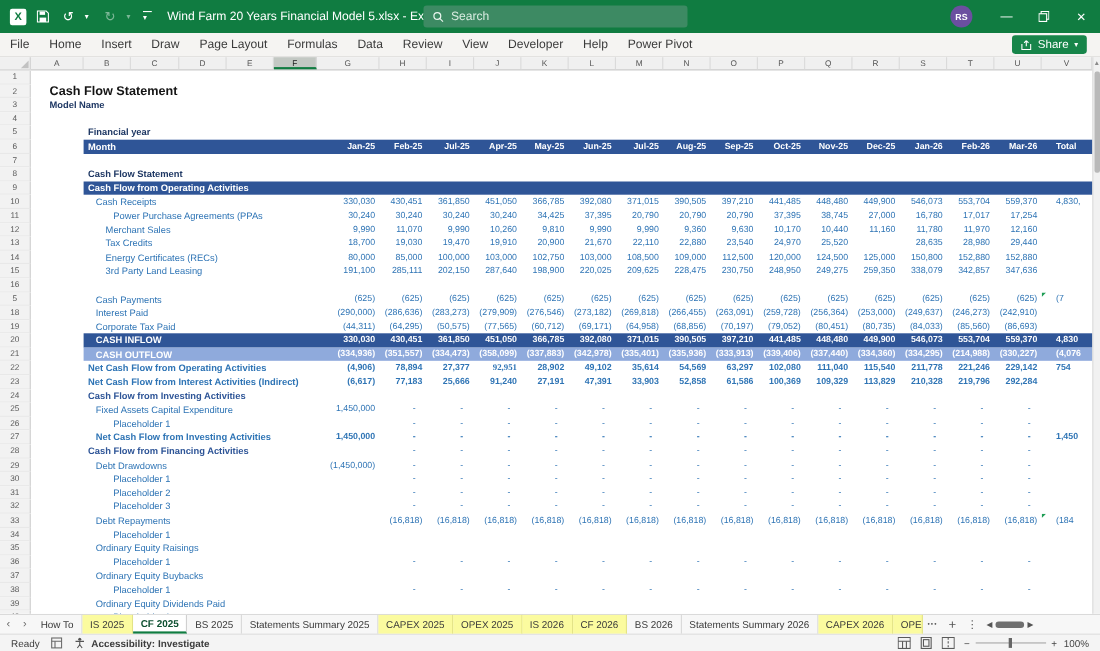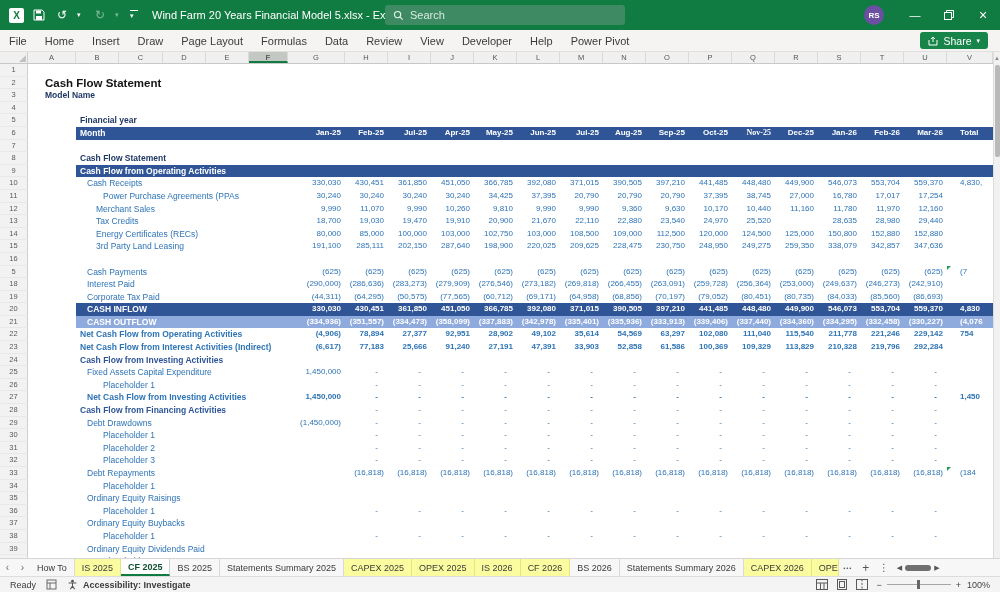--- a/index.html
+++ b/index.html
@@ -309,21 +309,21 @@
           <div class="c" style="width: 57px;">Jan-25</div>
           <div class="c" style="width: 43px;">Feb-25</div>
           <div class="c" style="width: 43px;">Jul-25</div>
           <div class="c" style="width: 43px;">Apr-25</div>
           <div class="c" style="width: 43px;">May-25</div>
           <div class="c" style="width: 43px;">Jun-25</div>
           <div class="c" style="width: 43px;">Jul-25</div>
           <div class="c" style="width: 43px;">Aug-25</div>
           <div class="c" style="width: 43px;">Sep-25</div>
           <div class="c" style="width: 43px;">Oct-25</div>
-          <div class="c" style="width: 43px; font-family: Liberation Serif, serif;">Nov-25</div>
+          <div class="c" style="width: 43px;">Nov-25</div>
           <div class="c" style="width: 43px;">Dec-25</div>
           <div class="c" style="width: 43px;">Jan-26</div>
           <div class="c" style="width: 43px;">Feb-26</div>
           <div class="c" style="width: 43px;">Mar-26</div>
           <div class="tot">Total</div>
         </div>
       </div>
       <div class="r">
         <div class="gut">7</div>
         <div class="acell"></div>
@@ -657,34 +657,34 @@
           <div class="c" style="width: 43px;">(358,099)</div>
           <div class="c" style="width: 43px;">(337,883)</div>
           <div class="c" style="width: 43px;">(342,978)</div>
           <div class="c" style="width: 43px;">(335,401)</div>
           <div class="c" style="width: 43px;">(335,936)</div>
           <div class="c" style="width: 43px;">(333,913)</div>
           <div class="c" style="width: 43px;">(339,406)</div>
           <div class="c" style="width: 43px;">(337,440)</div>
           <div class="c" style="width: 43px;">(334,360)</div>
           <div class="c" style="width: 43px;">(334,295)</div>
-          <div class="c" style="width: 43px;">(332,458)</div>
+          <div class="c" style="width: 43px;">(214,988)</div>
           <div class="c" style="width: 43px;">(330,227)</div>
           <div class="tot">(4,076</div>
         </div>
       </div>
       <div class="r s-bold">
         <div class="gut">22</div>
         <div class="acell"></div>
         <div class="band-region">
           <div class="lbl i0">Net Cash Flow from Operating Activities</div>
           <div class="c" style="width: 57px;">(4,906)</div>
           <div class="c" style="width: 43px;">78,894</div>
           <div class="c" style="width: 43px;">27,377</div>
-          <div class="c" style="width: 43px;">92,951</div>
+          <div class="c" style="width: 43px; font-family: Liberation Serif, serif;">92,951</div>
           <div class="c" style="width: 43px;">28,902</div>
           <div class="c" style="width: 43px;">49,102</div>
           <div class="c" style="width: 43px;">35,614</div>
           <div class="c" style="width: 43px;">54,569</div>
           <div class="c" style="width: 43px;">63,297</div>
           <div class="c" style="width: 43px;">102,080</div>
           <div class="c" style="width: 43px;">111,040</div>
           <div class="c" style="width: 43px;">115,540</div>
           <div class="c" style="width: 43px;">211,778</div>
           <div class="c" style="width: 43px;">221,246</div>

